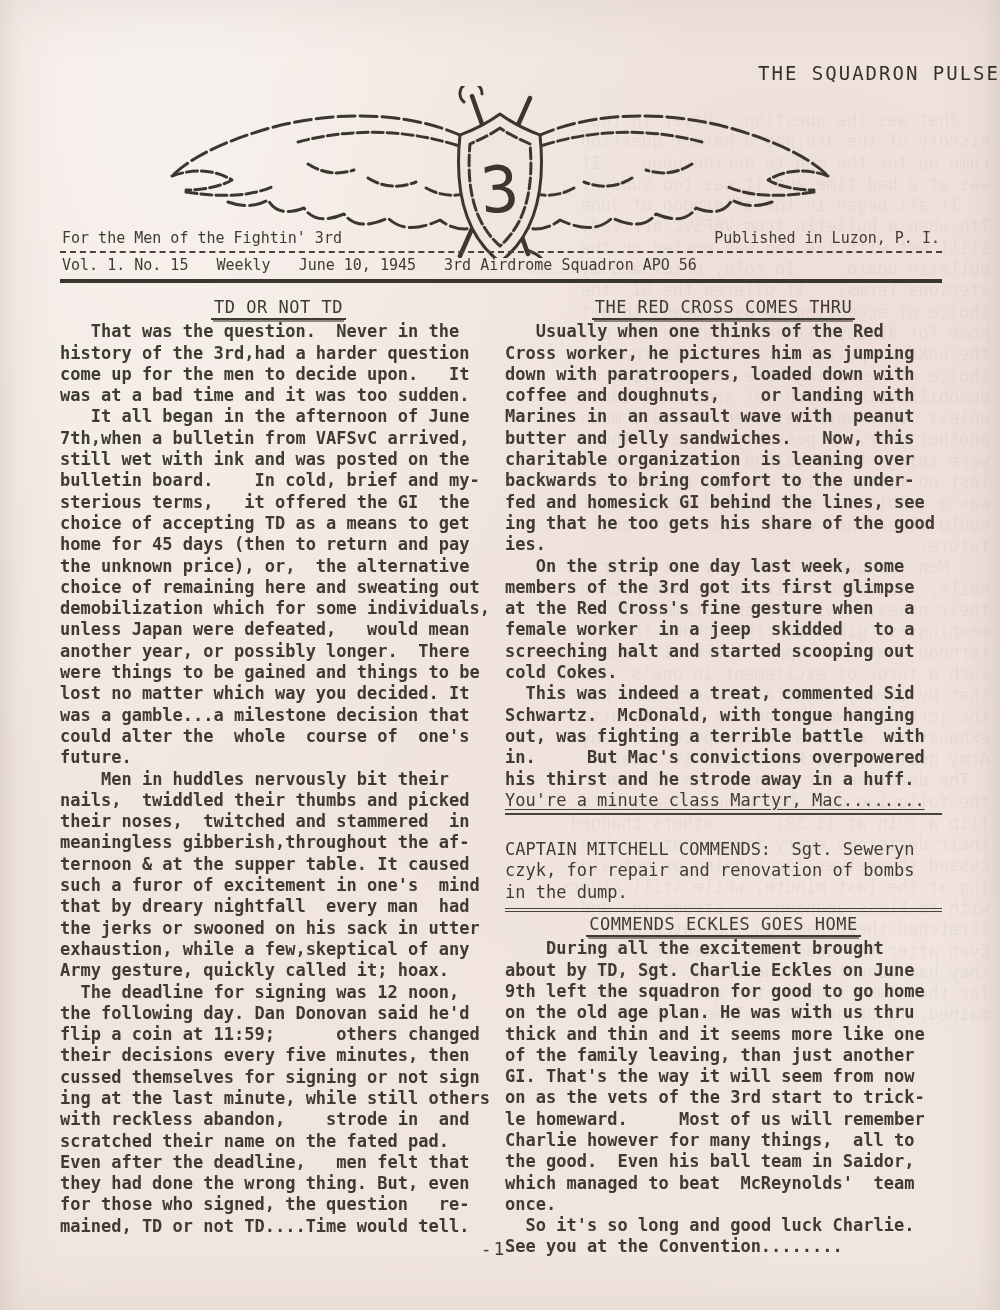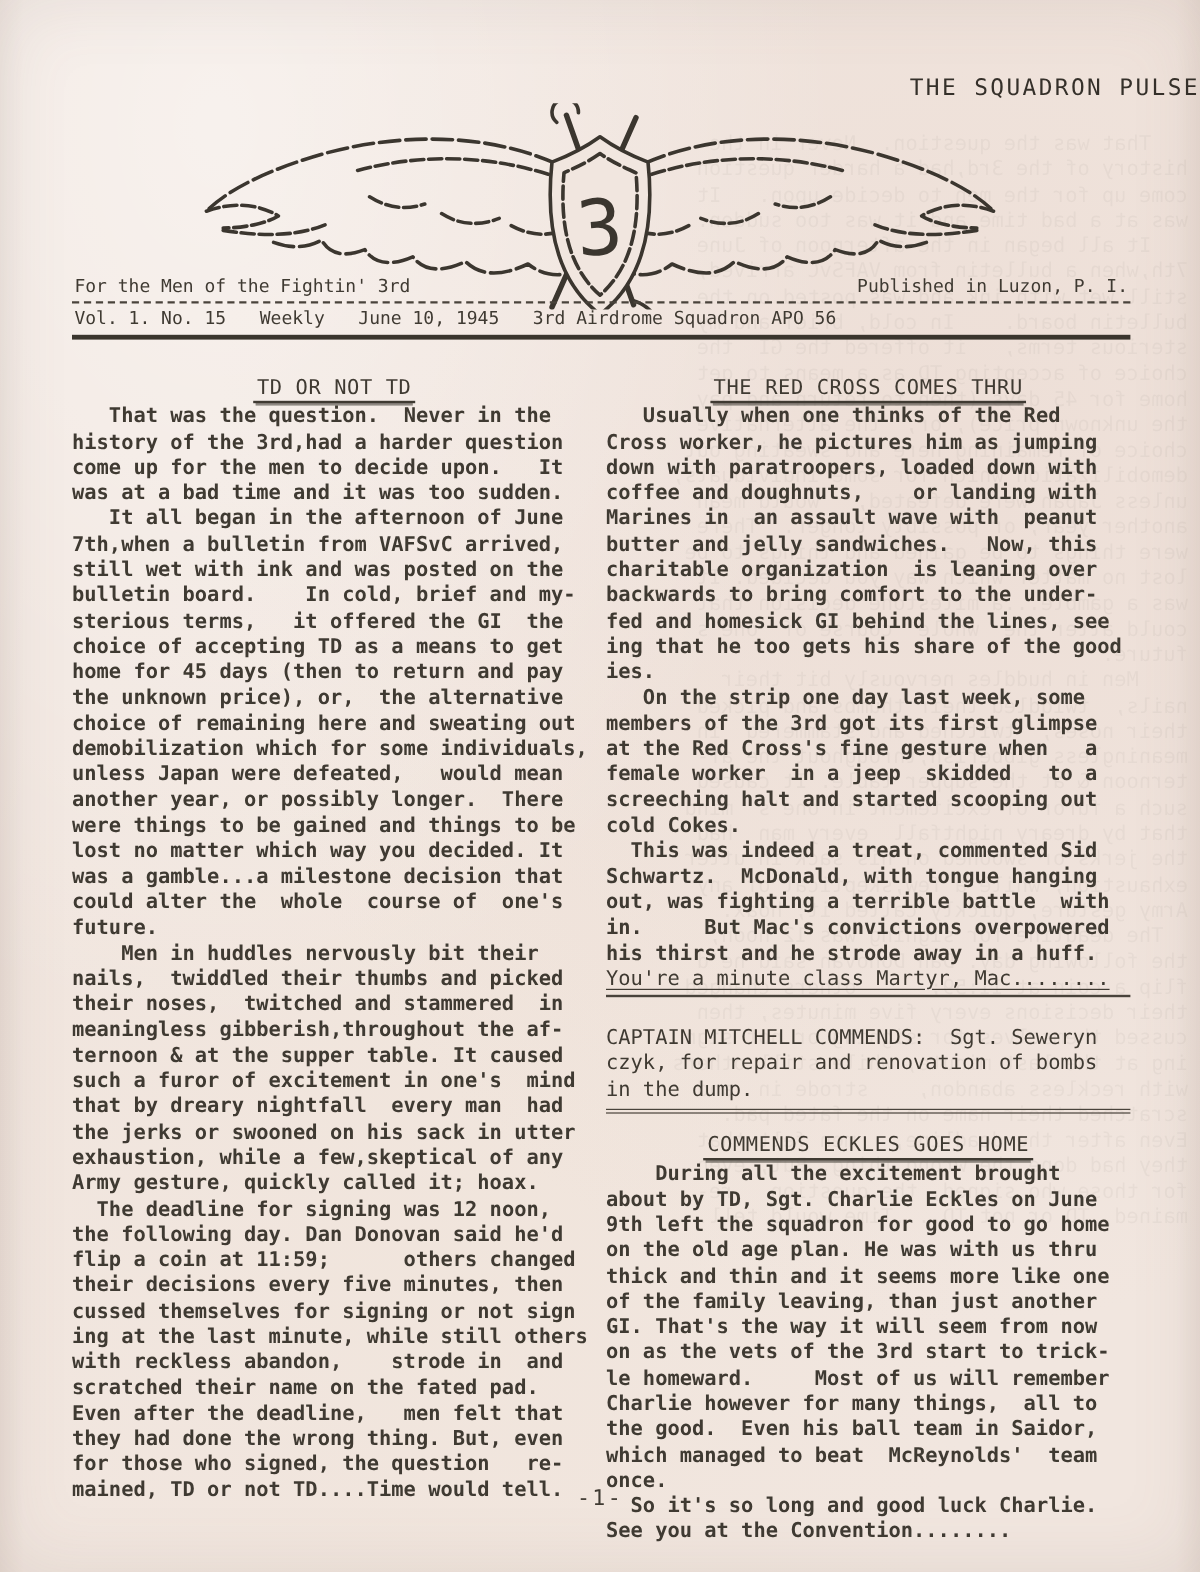--- a/index.html
+++ b/index.html
@@ -53,21 +53,21 @@
     padding:3px 2px 5px 2px;
     border-bottom:4px solid #3a352d;
     gap:28px;
   }
   .columns{
     position:absolute;top:297px;left:60px;width:882px;
     display:flex;justify-content:space-between;
     z-index:2;
   }
   .col{width:437px;font-size:17px;line-height:21.3px;}
-  .heading{text-align:center;margin:16px 0 3px 0;}
+  .heading{text-align:center;margin:0 0 3px 0;}
   .heading span{
     border-bottom:2px solid currentColor;
     box-shadow:0 4px 0 -2px rgba(59,54,47,.55);
     padding:0 3px 1px 3px;
     letter-spacing:.5px;
   }
   .body{white-space:pre-wrap;font-weight:bold;}
   .tagline-underlined{
     white-space:pre;
     text-decoration:underline;

